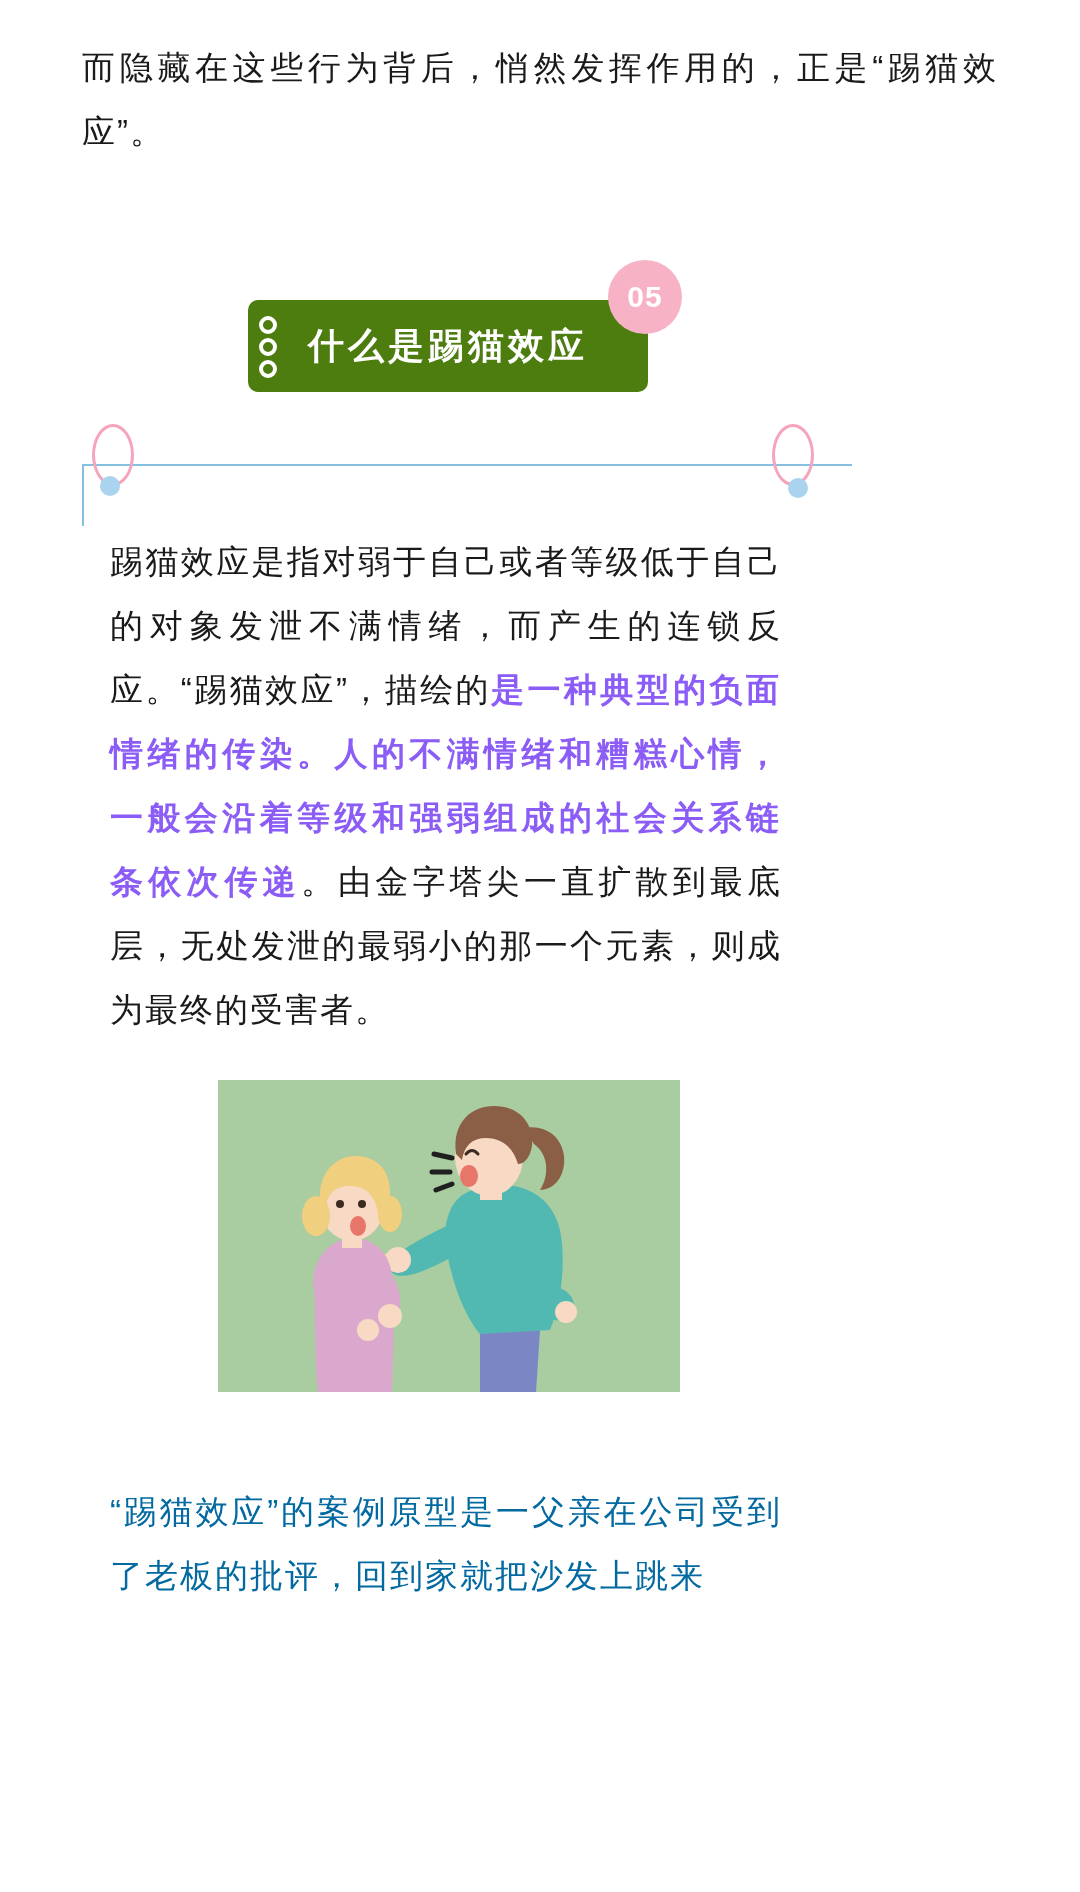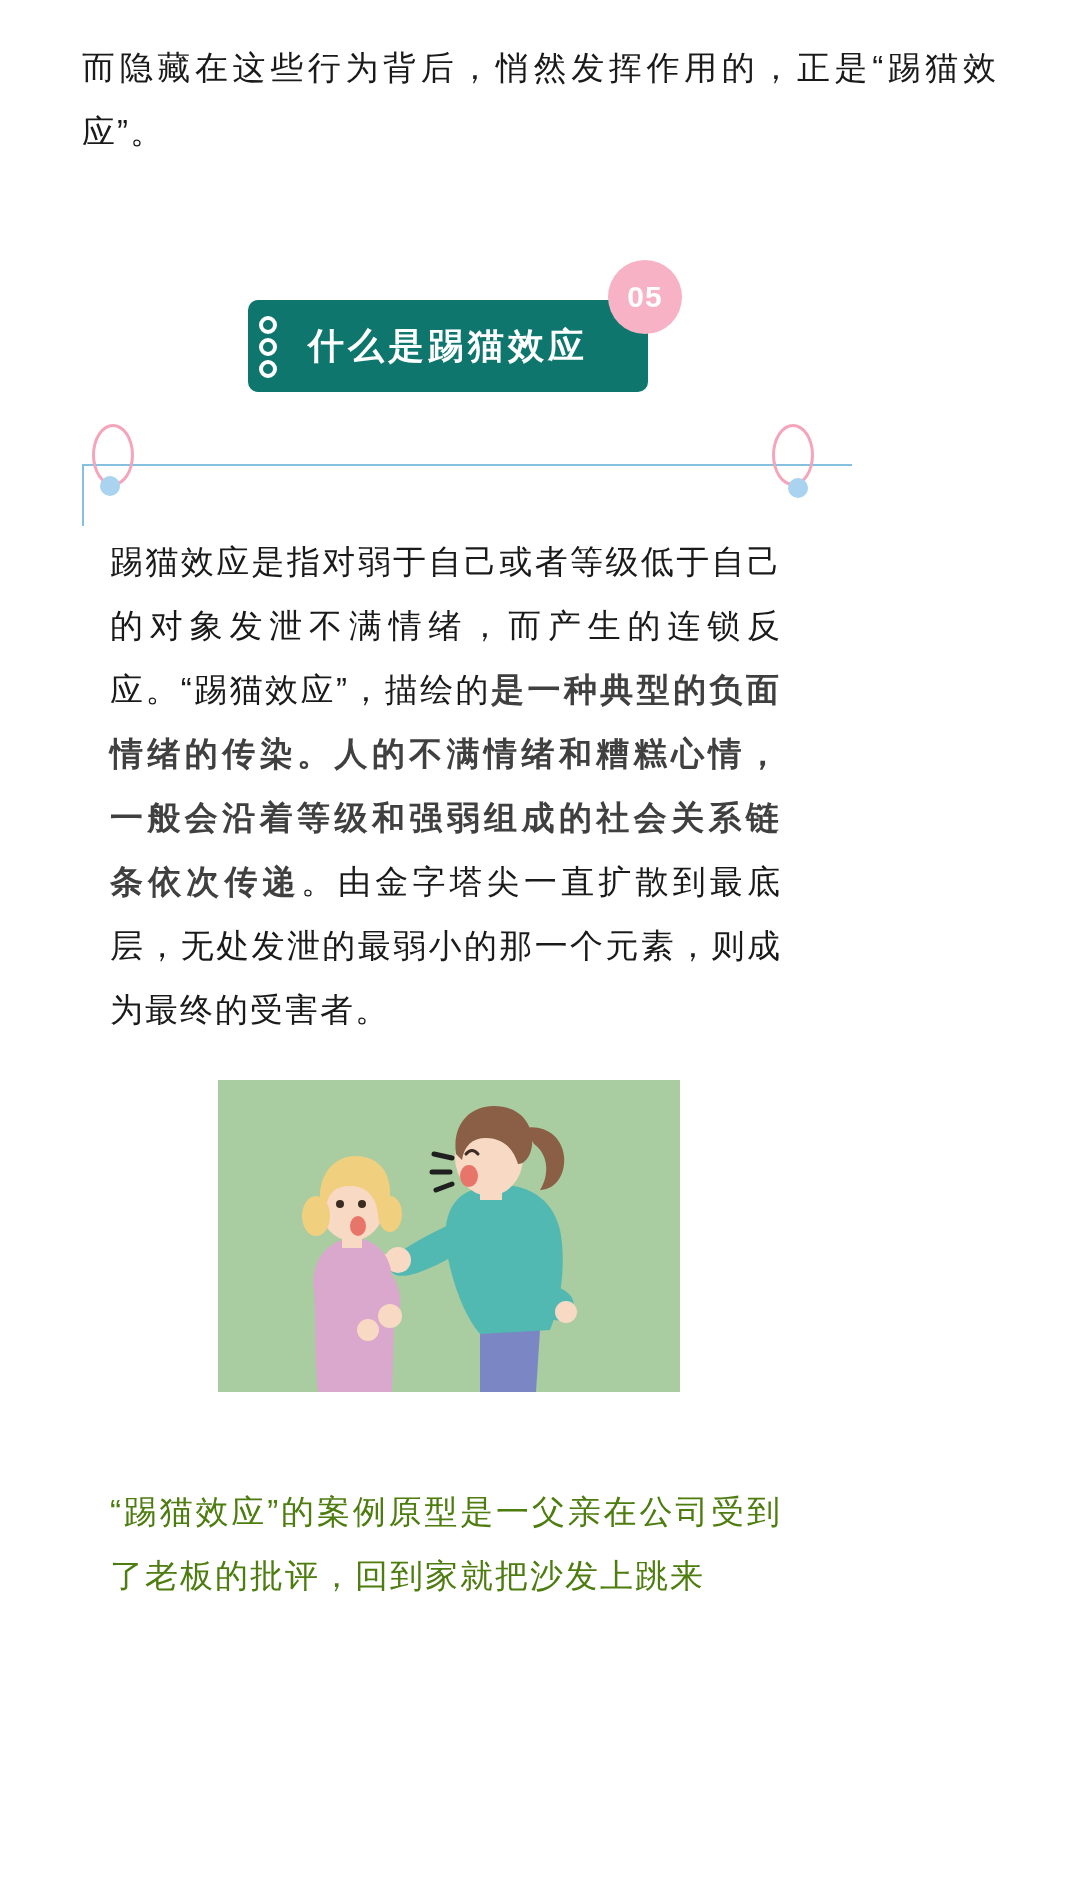--- a/index.html
+++ b/index.html
@@ -43,21 +43,21 @@
     top: 300px;
     width: 400px;
     height: 92px;
   }
   .head-card {
     position: absolute;
     left: 0;
     top: 0;
     width: 400px;
     height: 92px;
-    background: #0f766e;
+    background: #4d7c0f;
     border-radius: 10px;
   }
   .head-title {
     position: absolute;
     left: 60px;
     top: 0;
     width: 340px;
     height: 92px;
     line-height: 92px;
     font-size: 36px;
@@ -146,21 +146,21 @@
     top: 530px;
     width: 672px;
     font-size: 33px;
     line-height: 64px;
     color: #1a1a1a;
     letter-spacing: 2px;
     text-align: justify;
     text-align-last: left;
   }
   .hl {
-    color: #404040;
+    color: #8b5cf6;
     font-weight: bold;
     letter-spacing: 3px;
   }
 
   
   .illus {
     position: absolute;
     left: 218px;
     top: 1080px;
     width: 462px;
@@ -170,21 +170,21 @@
   }
 
   
   .closing {
     position: absolute;
     left: 110px;
     top: 1480px;
     width: 672px;
     font-size: 33px;
     line-height: 64px;
-    color: #4d7c0f;
+    color: #0369a1;
     letter-spacing: 2px;
     text-align: justify;
     text-align-last: left;
   }
 </style>
 </head>
 <body>
 
 <div class="page">
 

